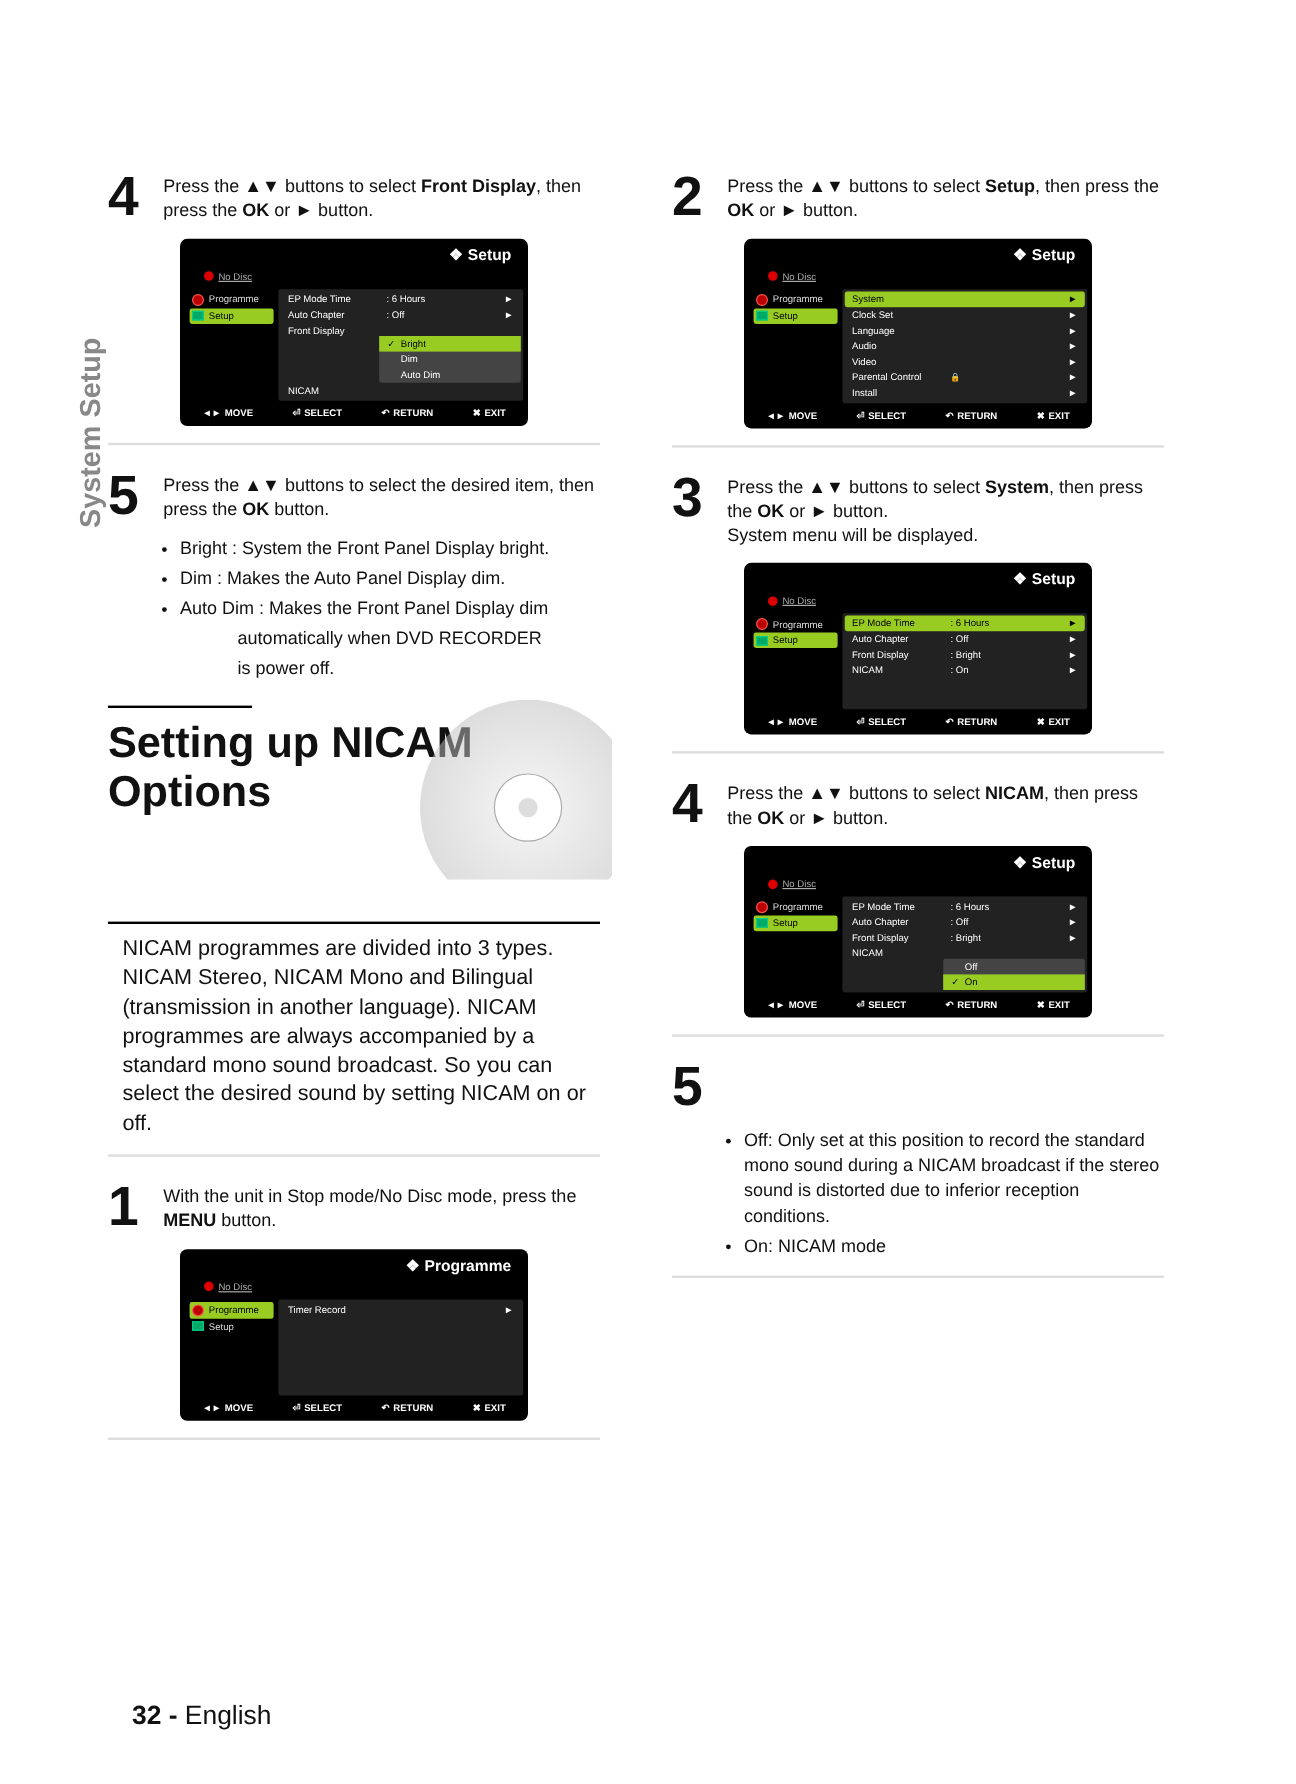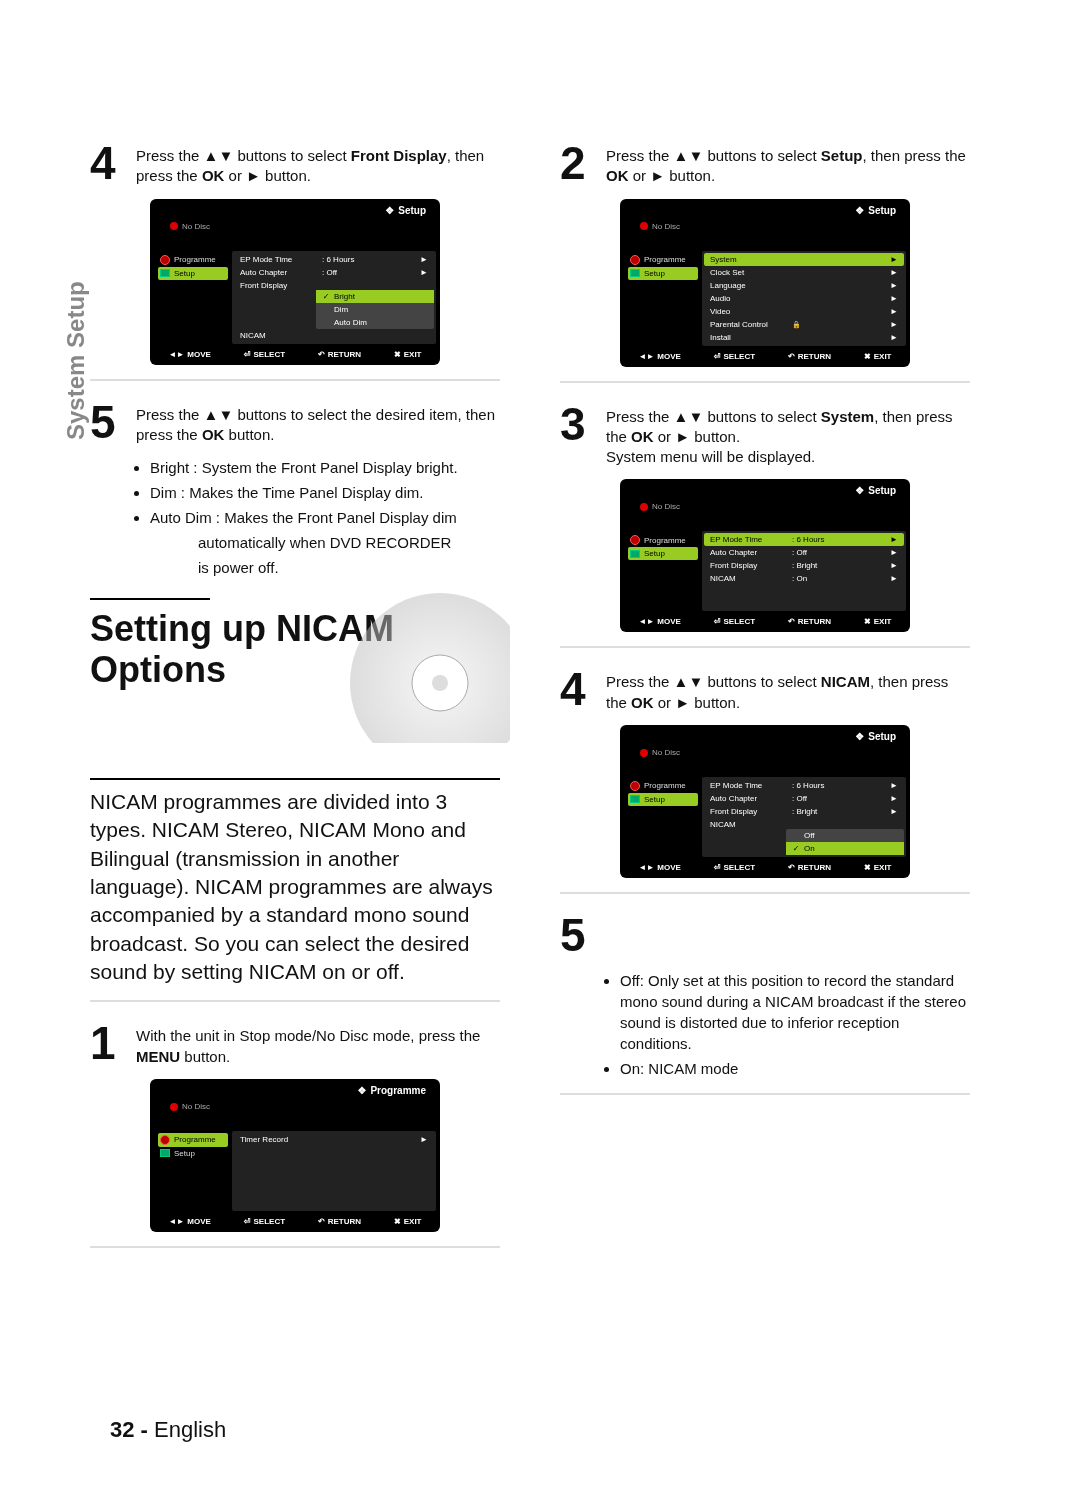--- a/index.html
+++ b/index.html
@@ -78,46 +78,48 @@
     height: 150px;
   }
   .disc {
     position: absolute;
     right: -10px;
     top: -5px;
     width: 220px;
     height: 150px;
   }
   .intro {
-    font-size: 21px;
+    font-size: 18px;
     line-height: 1.35;
     margin-bottom: 14px;
+    margin-left: 12px;
   }
 
   
   .osd {
     background: #000;
     color: #fff;
     width: 290px;
     margin: 10px 0 10px 60px;
     border-radius: 6px;
     font-size: 8px;
     padding: 4px 0 2px 0;
   }
   .osd .titlebar {
     text-align: right;
     padding: 2px 14px 4px 10px;
     font-weight: bold;
-    font-size: 10px;
+    font-size: 13px;
   }
   .osd .titlebar .diamond { margin-right: 4px; }
   .osd .nodisc {
-    padding: 2px 0 20px 20px;
+    padding: 2px 0 6px 20px;
     color: #aaa;
     font-size: 8px;
+    text-decoration: underline;
   }
   .osd .nodisc::before {
     content: "";
     display: inline-block;
     width: 8px; height: 8px;
     background: #d00;
     border-radius: 50%;
     margin-right: 4px;
     vertical-align: middle;
   }
@@ -281,21 +283,21 @@
       <hr class="light">
 
       <div class="step">
         <div class="step-num">5</div>
         <div class="step-text">
           <span>Press the </span><span>▲▼</span><span> buttons to select the desired item, then press the </span><span class="b">OK</span><span> button.</span>
         </div>
       </div>
       <ul class="bullets">
         <li><span class="b">Bright</span><span> : System the Front Panel Display bright.</span></li>
-        <li><span class="b">Dim</span><span> : Makes the Time Panel Display dim.</span></li>
+        <li><span class="b">Dim</span><span> : Makes the Auto Panel Display dim.</span></li>
         <li><span class="b">Auto Dim</span><span> : Makes the Front Panel Display dim</span></li>
         <li class="indent">automatically when DVD RECORDER</li>
         <li class="indent">is power off.</li>
       </ul>
 
       <div class="section-head">
         <hr class="black-rule short">
         <h1>Setting up NICAM Options</h1>
         <svg class="disc" viewBox="0 0 220 150">
           <defs>

